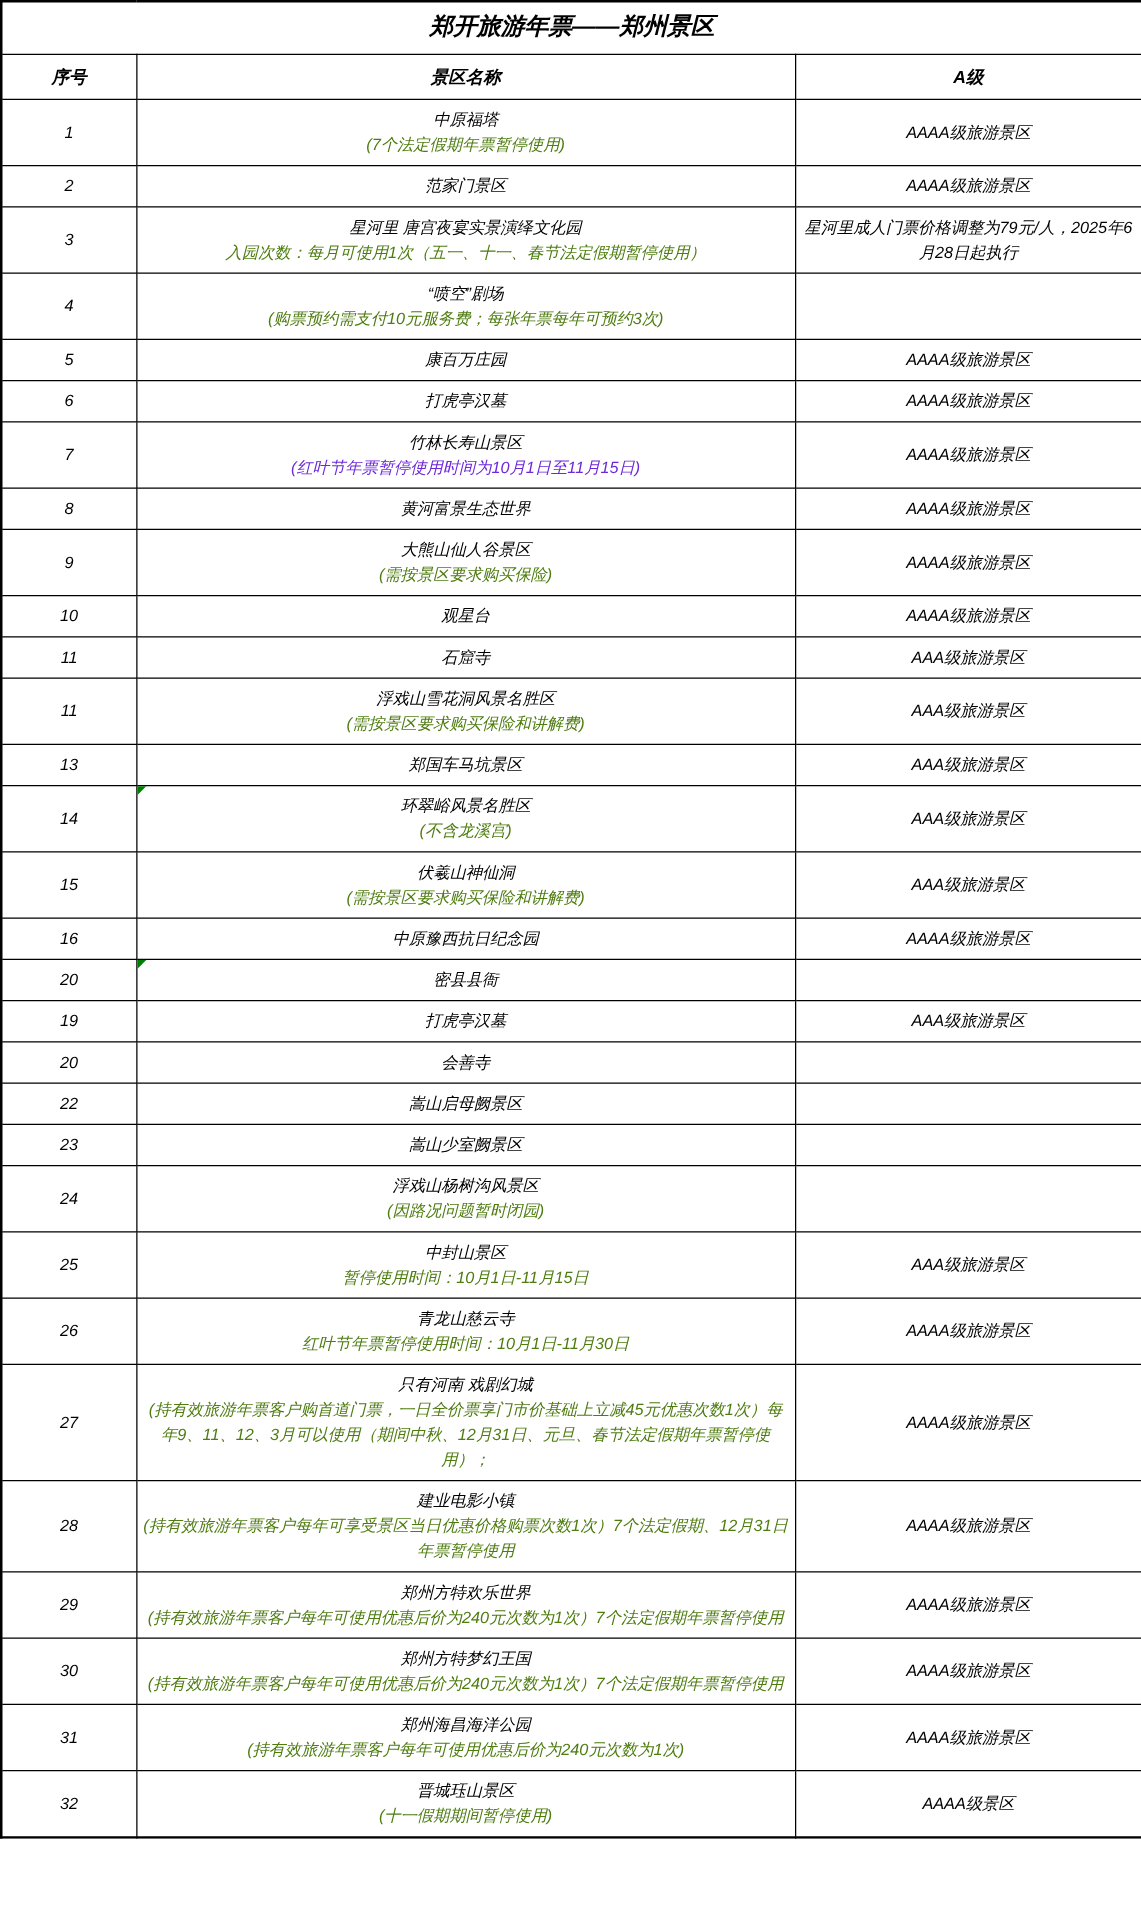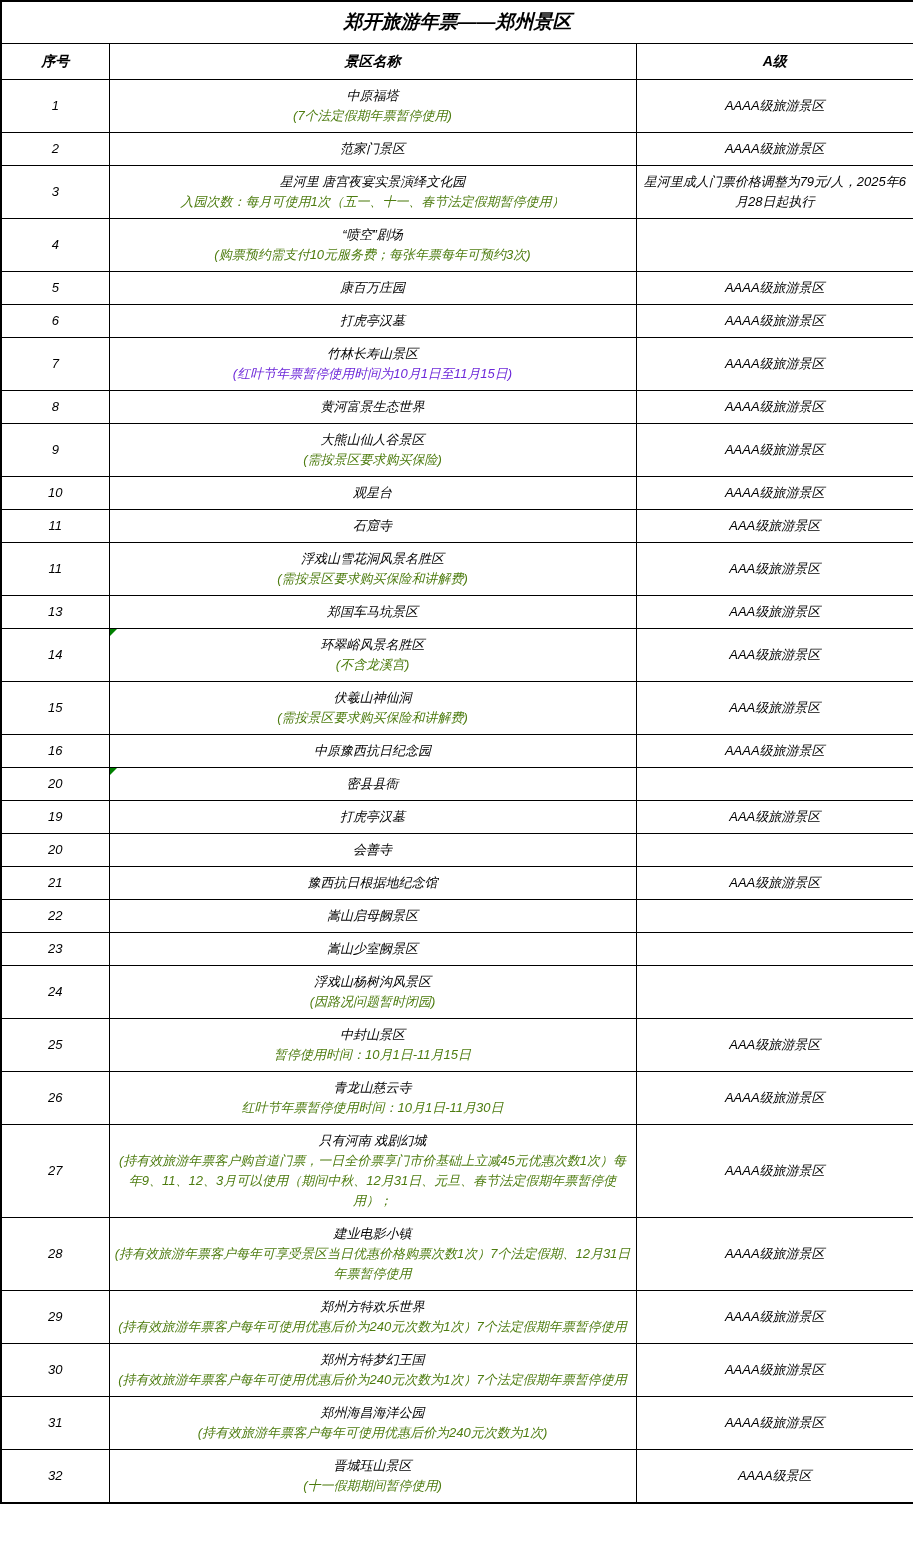--- a/index.html
+++ b/index.html
@@ -262,29 +262,20 @@
   <tr>
     <td class="c-num">20</td>
     <td class="c-name">
 
       <div class="name">会善寺</div>
 
     </td>
     <td class="c-level"></td>
   </tr>
 
-  <tr>
-    <td class="c-num">21</td>
-    <td class="c-name">
-
-      <div class="name">豫西抗日根据地纪念馆</div>
-
-    </td>
-    <td class="c-level">AAA级旅游景区</td>
-  </tr>
 
   <tr>
     <td class="c-num">22</td>
     <td class="c-name">
 
       <div class="name">嵩山启母阙景区</div>
 
     </td>
     <td class="c-level"></td>
   </tr>

